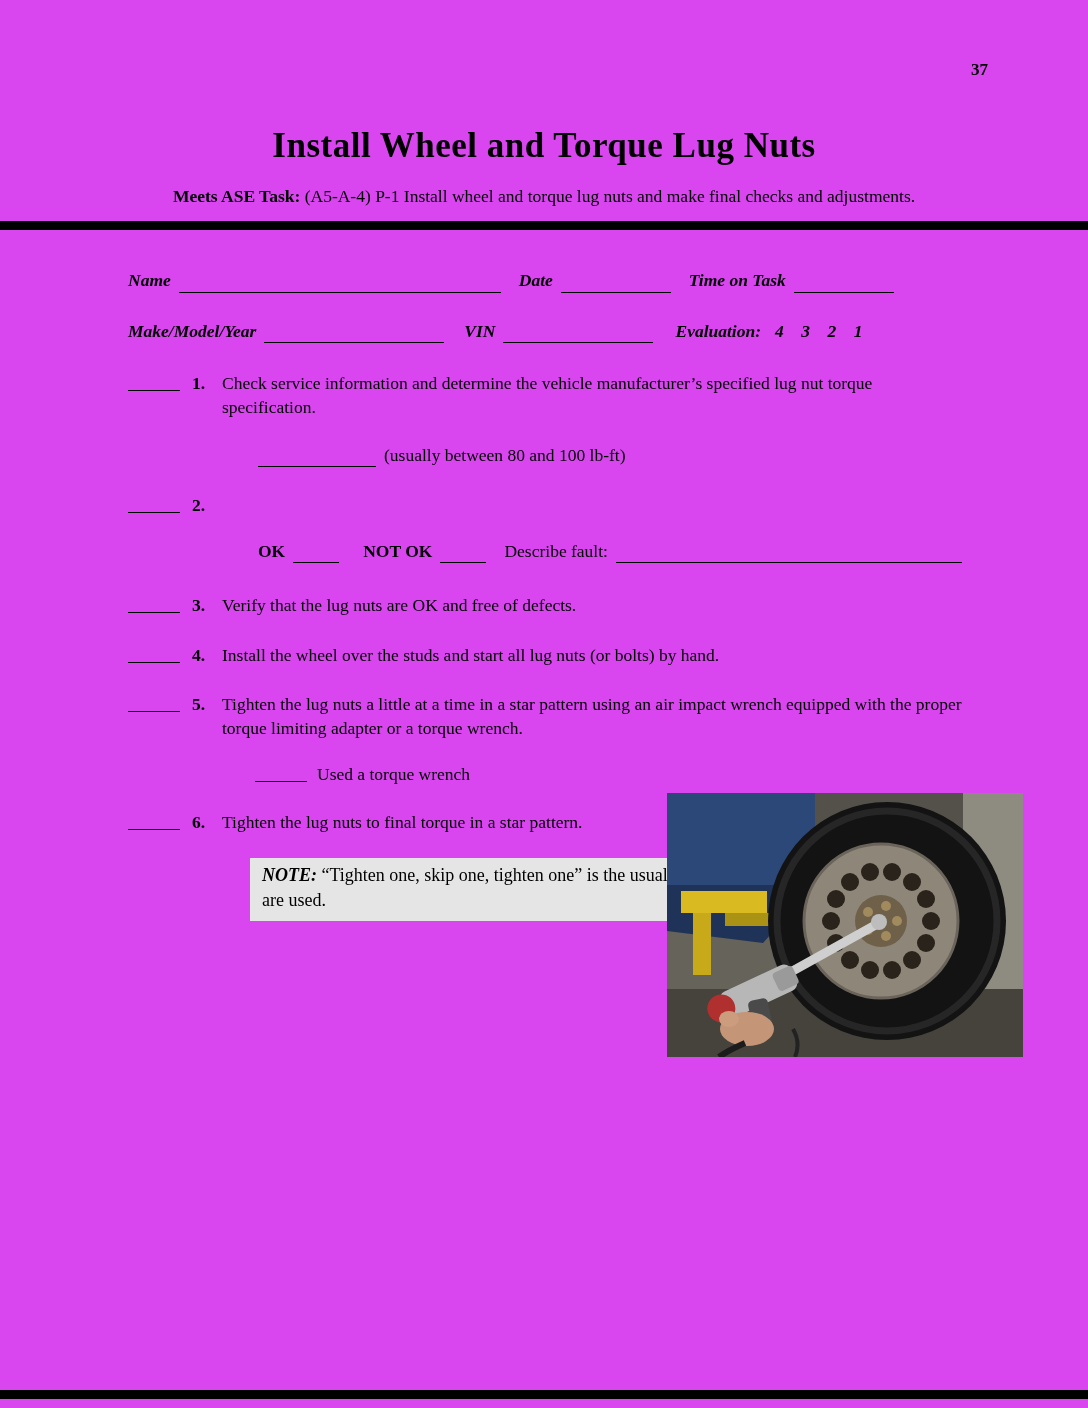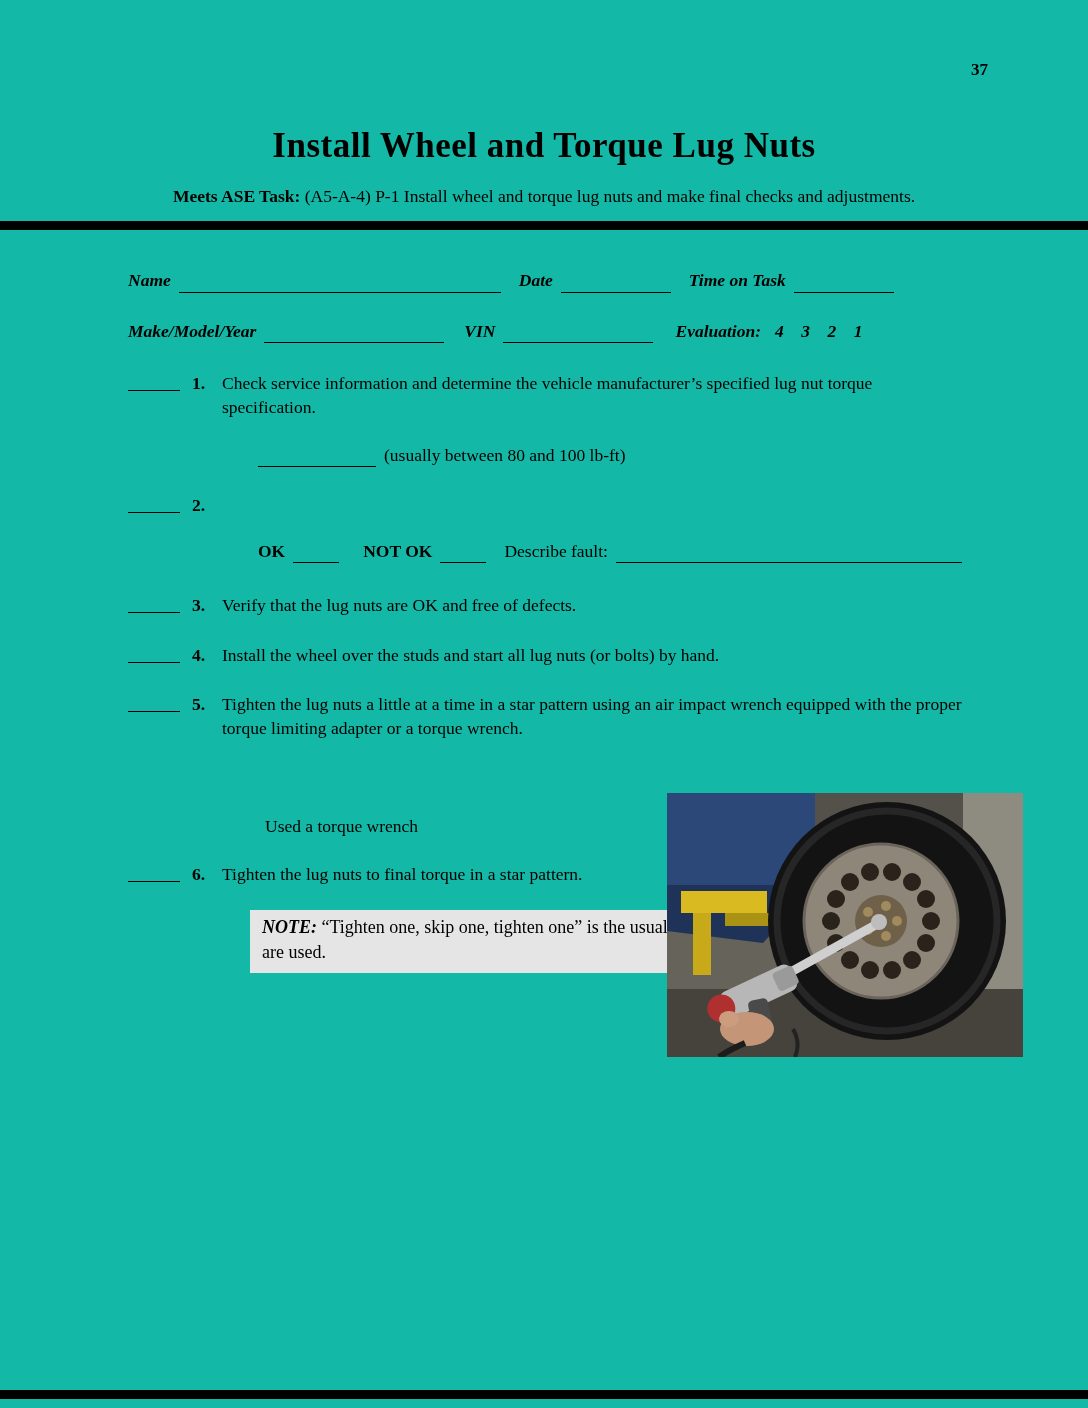--- a/index.html
+++ b/index.html
@@ -1,19 +1,19 @@
 <!DOCTYPE html>
 <html><head>
 <meta charset="utf-8">
 <style>
   * { margin:0; padding:0; box-sizing:border-box; }
   html,body { background:#ffffff; }
   .page {
     position:relative; width:1088px; height:1408px; margin:0 auto;
-    background:#14b8a6; color:#000;
+    background:#d946ef; color:#000;
     font-family:"Liberation Serif", serif; font-size:17.5px; line-height:1.38;
   }
   .page-number { position:absolute; top:58px; right:100px; font-weight:bold; font-size:17px; }
   .title { text-align:center; padding-top:122px; font-size:35px; font-weight:bold; letter-spacing:0.5px; }
   .subtitle { text-align:center; width:872px; margin:14px auto 0 auto; }
   .subtitle b { font-weight:bold; }
   .rule-top { height:9px; background:#000; margin-top:13px; }
   .rule-bottom { position:absolute; left:0; right:0; bottom:9px; height:9px; background:#000; }
   .content { padding:38px 126px 0 128px; }
   .blank { display:inline-block; border-bottom:1.6px solid #000; height:20px; }
@@ -29,21 +29,21 @@
   .w322 { width:322px; } .w110 { width:110px; } .w100 { width:100px; }
   .w180 { width:180px; } .w150 { width:150px; } .w118 { width:118px; }
   .w46  { width:46px; }
   .eval-scale { font-weight:bold; white-space:pre; margin-left:14px; }
   .step { display:grid; grid-template-columns:52px 42px 1fr; align-items:start; }
   .step-blank { width:52px; height:20px; border-bottom:1.6px solid #000; align-self:start; }
   .step-num { font-weight:bold; padding-left:12px; } .mb25 { margin-bottom:25px; }
   .sub-torque { margin:24px 0 26px 130px; display:flex; align-items:flex-end; }
   .okline { margin:22px 0 30px 130px; display:flex; align-items:flex-end; }
   .okline .grow { flex:1; }
-  .opt { margin-left:127px; display:flex; align-items:flex-start;flex-direction:column; }
+  .opt { margin-left:127px; display:flex; align-items:flex-start; }
   .opt-a { margin-top:22px; margin-bottom:24px; }
   .opt-b { margin-bottom:176px; }
   .opt .blank { flex:0 0 52px; margin-top:0; }
   .opt-text { margin-left:10px; }
   .opt-b .opt-text { max-width:288px; }
   .note-box { margin:24px 0 0 122px; width:674px; background:#e5e5e5; padding:5px 12px 8px 12px; font-size:18px; }
   .note-label { font-weight:bold; font-style:italic; }
   .photo { position:absolute; left:667px; top:793px; width:356px; height:264px; overflow:hidden; background:#55524a; }
 </style>
 </head>

